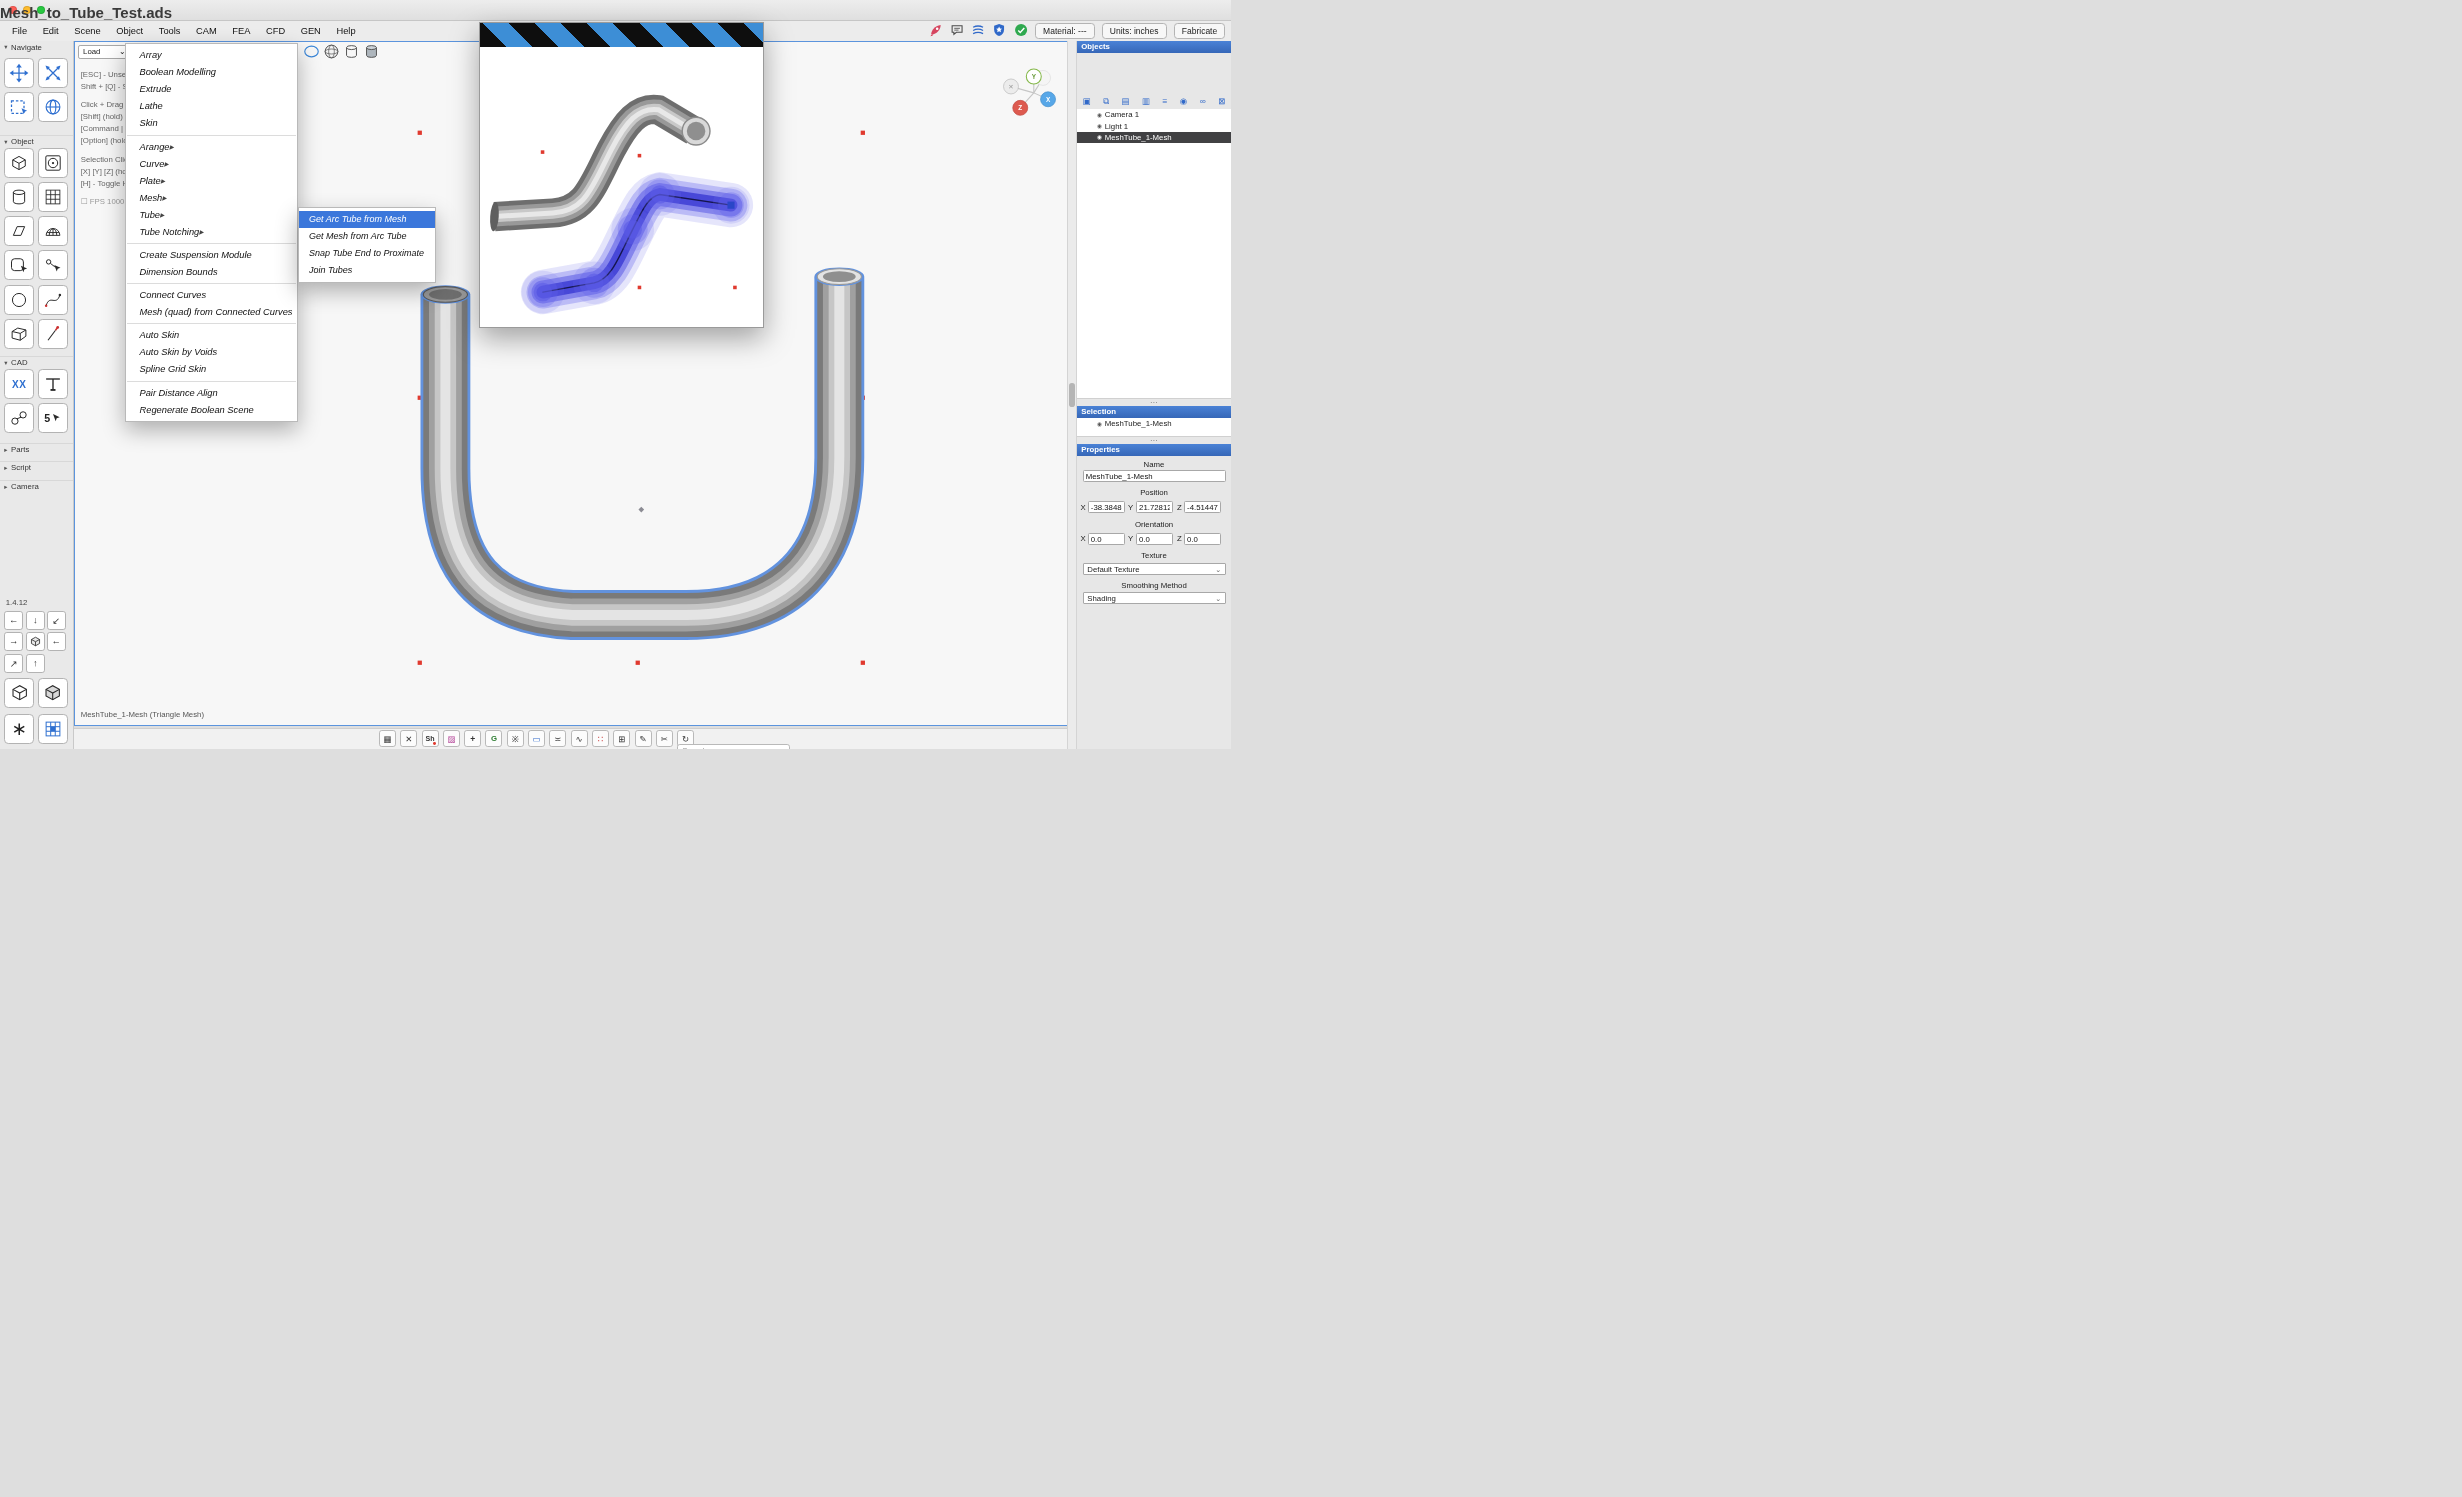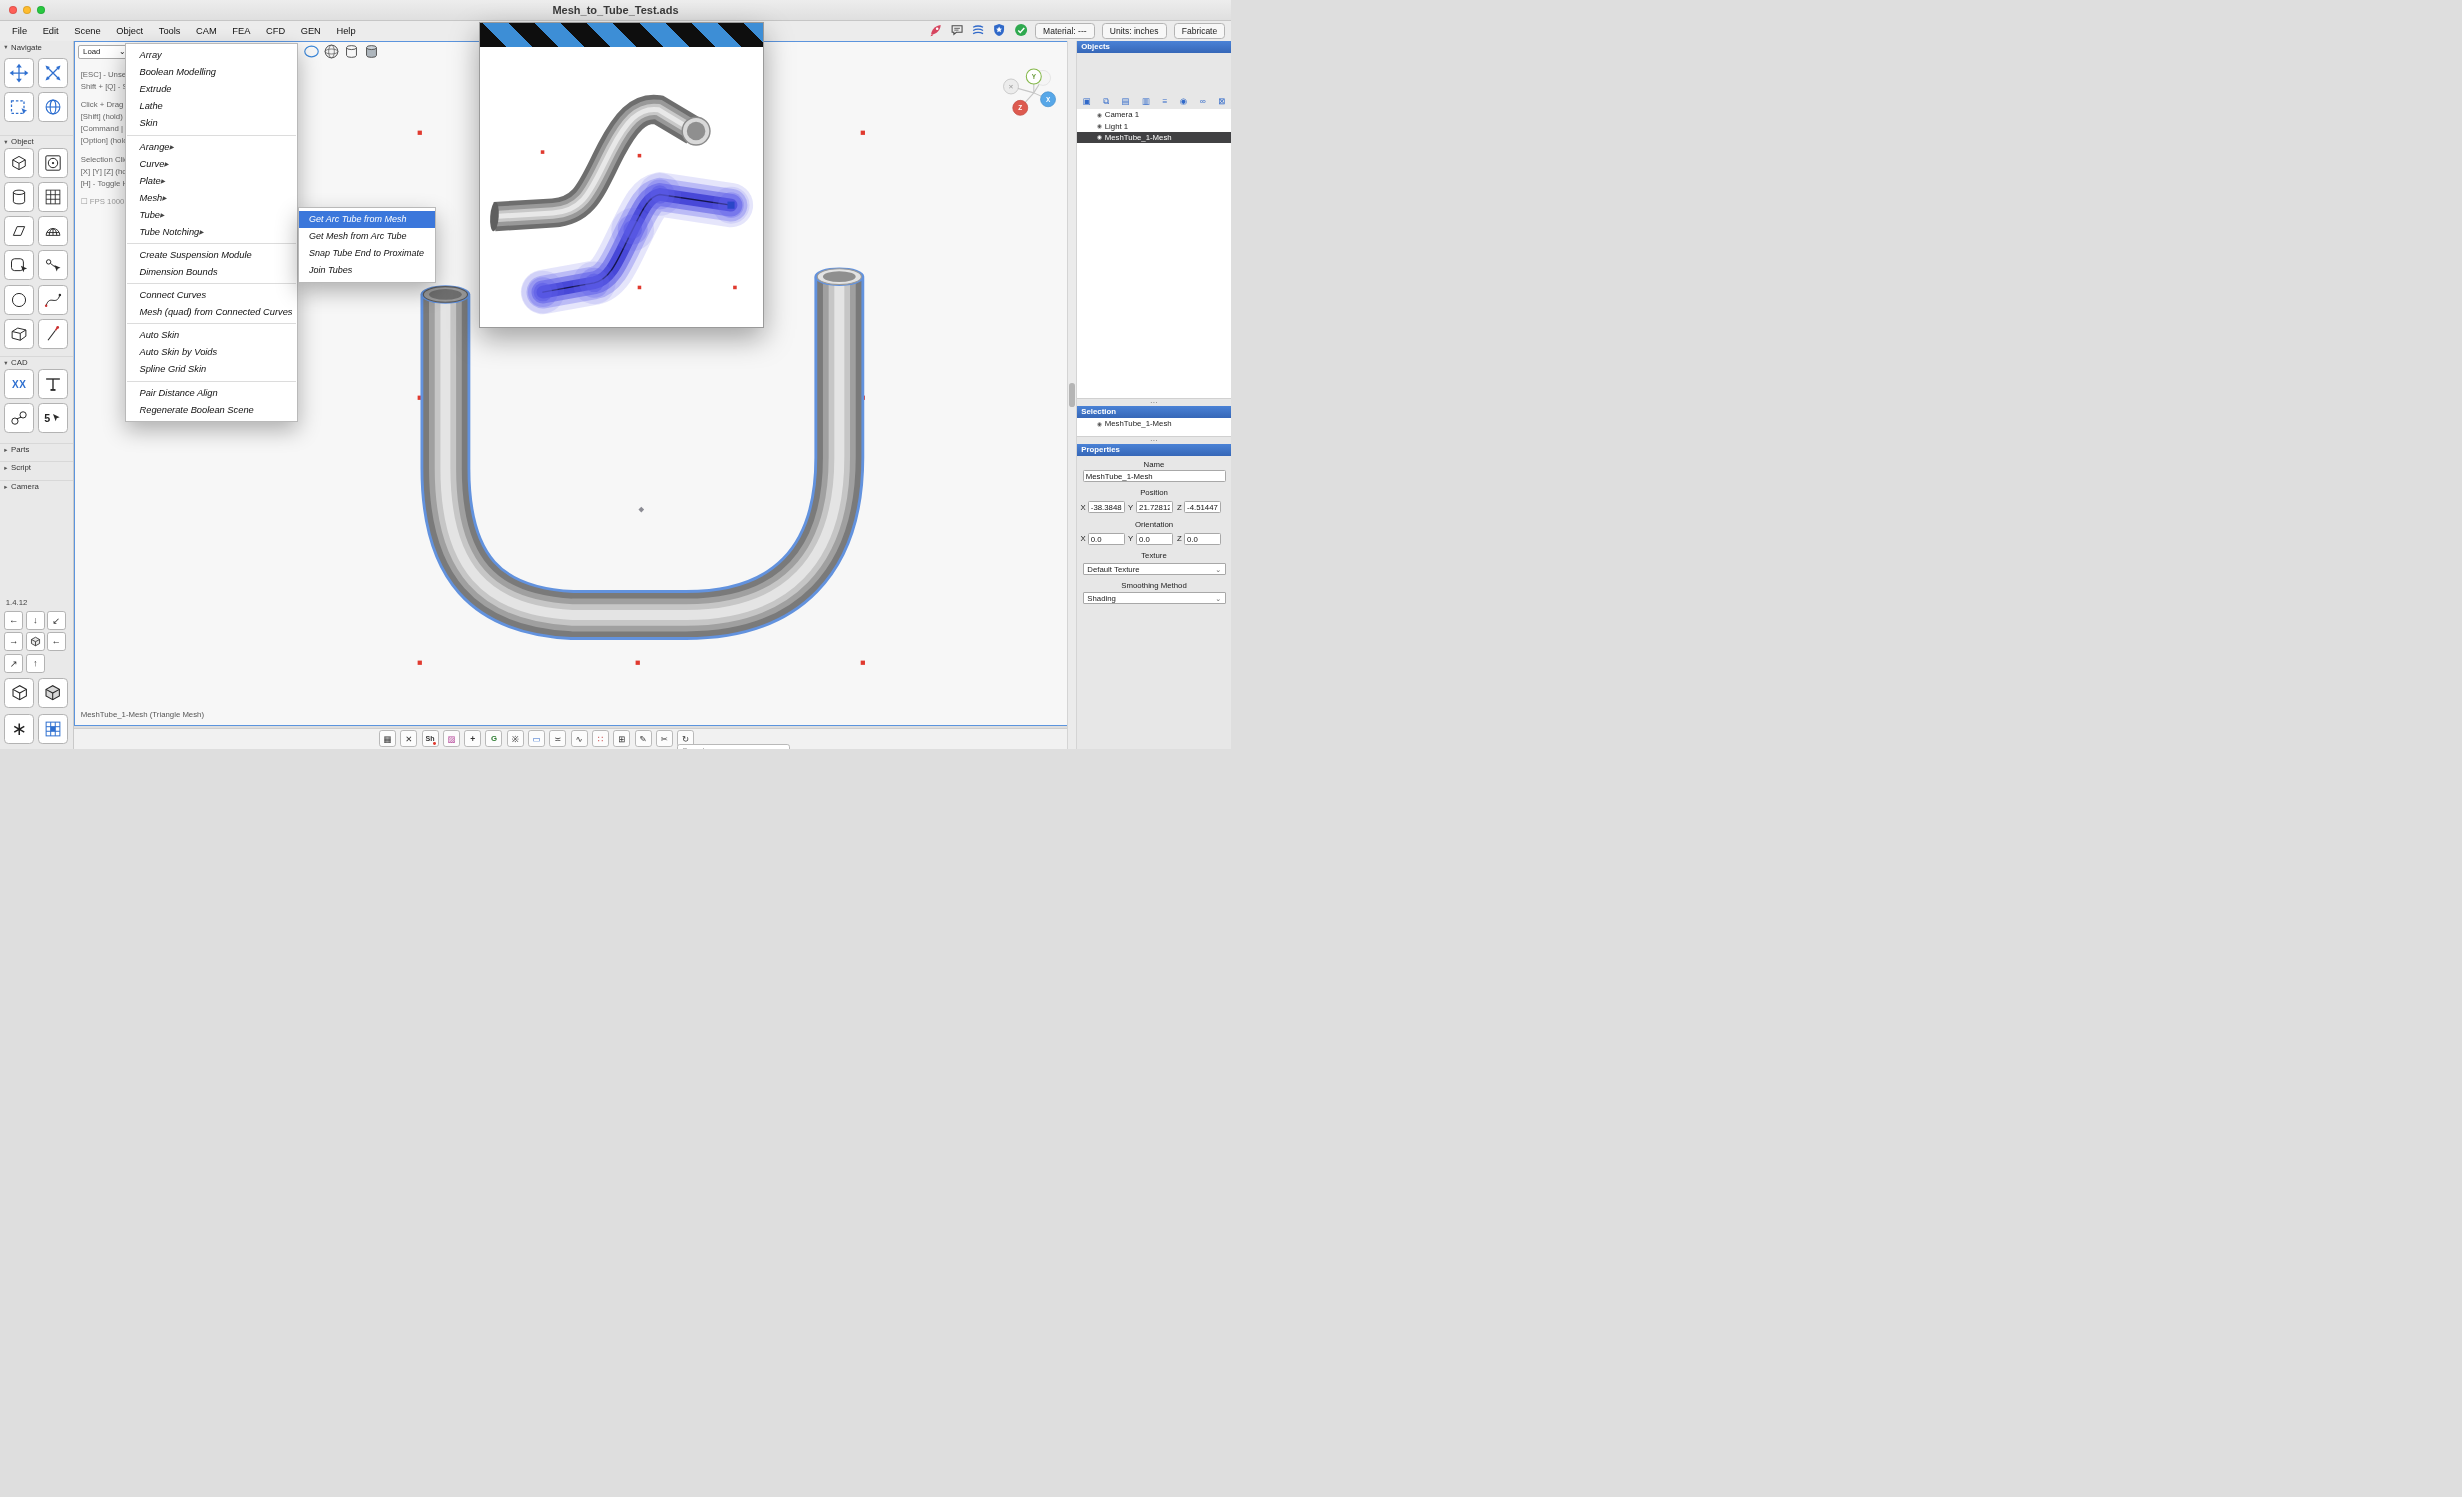--- a/index.html
+++ b/index.html
@@ -3,21 +3,21 @@
 <meta charset="utf-8">
 <style>
   html,body{margin:0;padding:0;}
   body{width:1231px;height:749px;overflow:hidden;position:relative;background:#dedede;
        font-family:"Liberation Sans",sans-serif;color:#222;-webkit-font-smoothing:antialiased;}
   
   .titlebar{position:absolute;left:0;top:0;right:0;height:20px;background:linear-gradient(#ededed,#dfdfdf);
             border-bottom:0.7px solid #c6c6c6;}
   .lights{position:absolute;left:8.5px;top:5.7px;display:flex;gap:5.7px;}
   .light{width:8.5px;height:8.5px;border-radius:50%;border:0.7px solid rgba(0,0,0,.12);box-sizing:border-box;}
-  .title{position:absolute;left:0;right:0;top:4.3px;text-align:center;font-size:11px;font-weight:700;color:#3a3a3a;}
+  .title{position:absolute;left:0;right:0;top:4.3px;font-size:15px;font-weight:700;color:#3a3a3a;}
   
   .menubar{position:absolute;left:0;top:20.7px;right:0;height:20.7px;background:#ececec;border-bottom:0.7px solid #cfcfcf;}
   .menus{position:absolute;left:4.3px;top:0;height:20.7px;display:flex;align-items:center;font-size:9.3px;color:#111;}
   .menu-top{padding:0 7.8px;height:20.7px;display:flex;align-items:center;}
   .mright{position:absolute;right:5.7px;top:0;height:20.7px;display:flex;align-items:center;gap:7.1px;}
   .pill{border:0.7px solid #b4b4b4;background:#f7f7f7;border-radius:3.6px;font-size:8.5px;padding:2.1px 7.1px;color:#222;white-space:nowrap;}
   
   .sidebar{position:absolute;left:0;top:41px;width:74px;bottom:0;background:#e9e9e9;border-right:0.7px solid #c9c9c9;box-sizing:border-box;}
   .sec-hdr{position:absolute;left:0;right:0;height:11.4px;font-size:7.8px;color:#333;padding:1.4px 0 0 4.3px;
            border-top:0.7px solid #d8d8d8;display:flex;gap:3.6px;align-items:center;box-sizing:border-box;background:#e9e9e9;}

